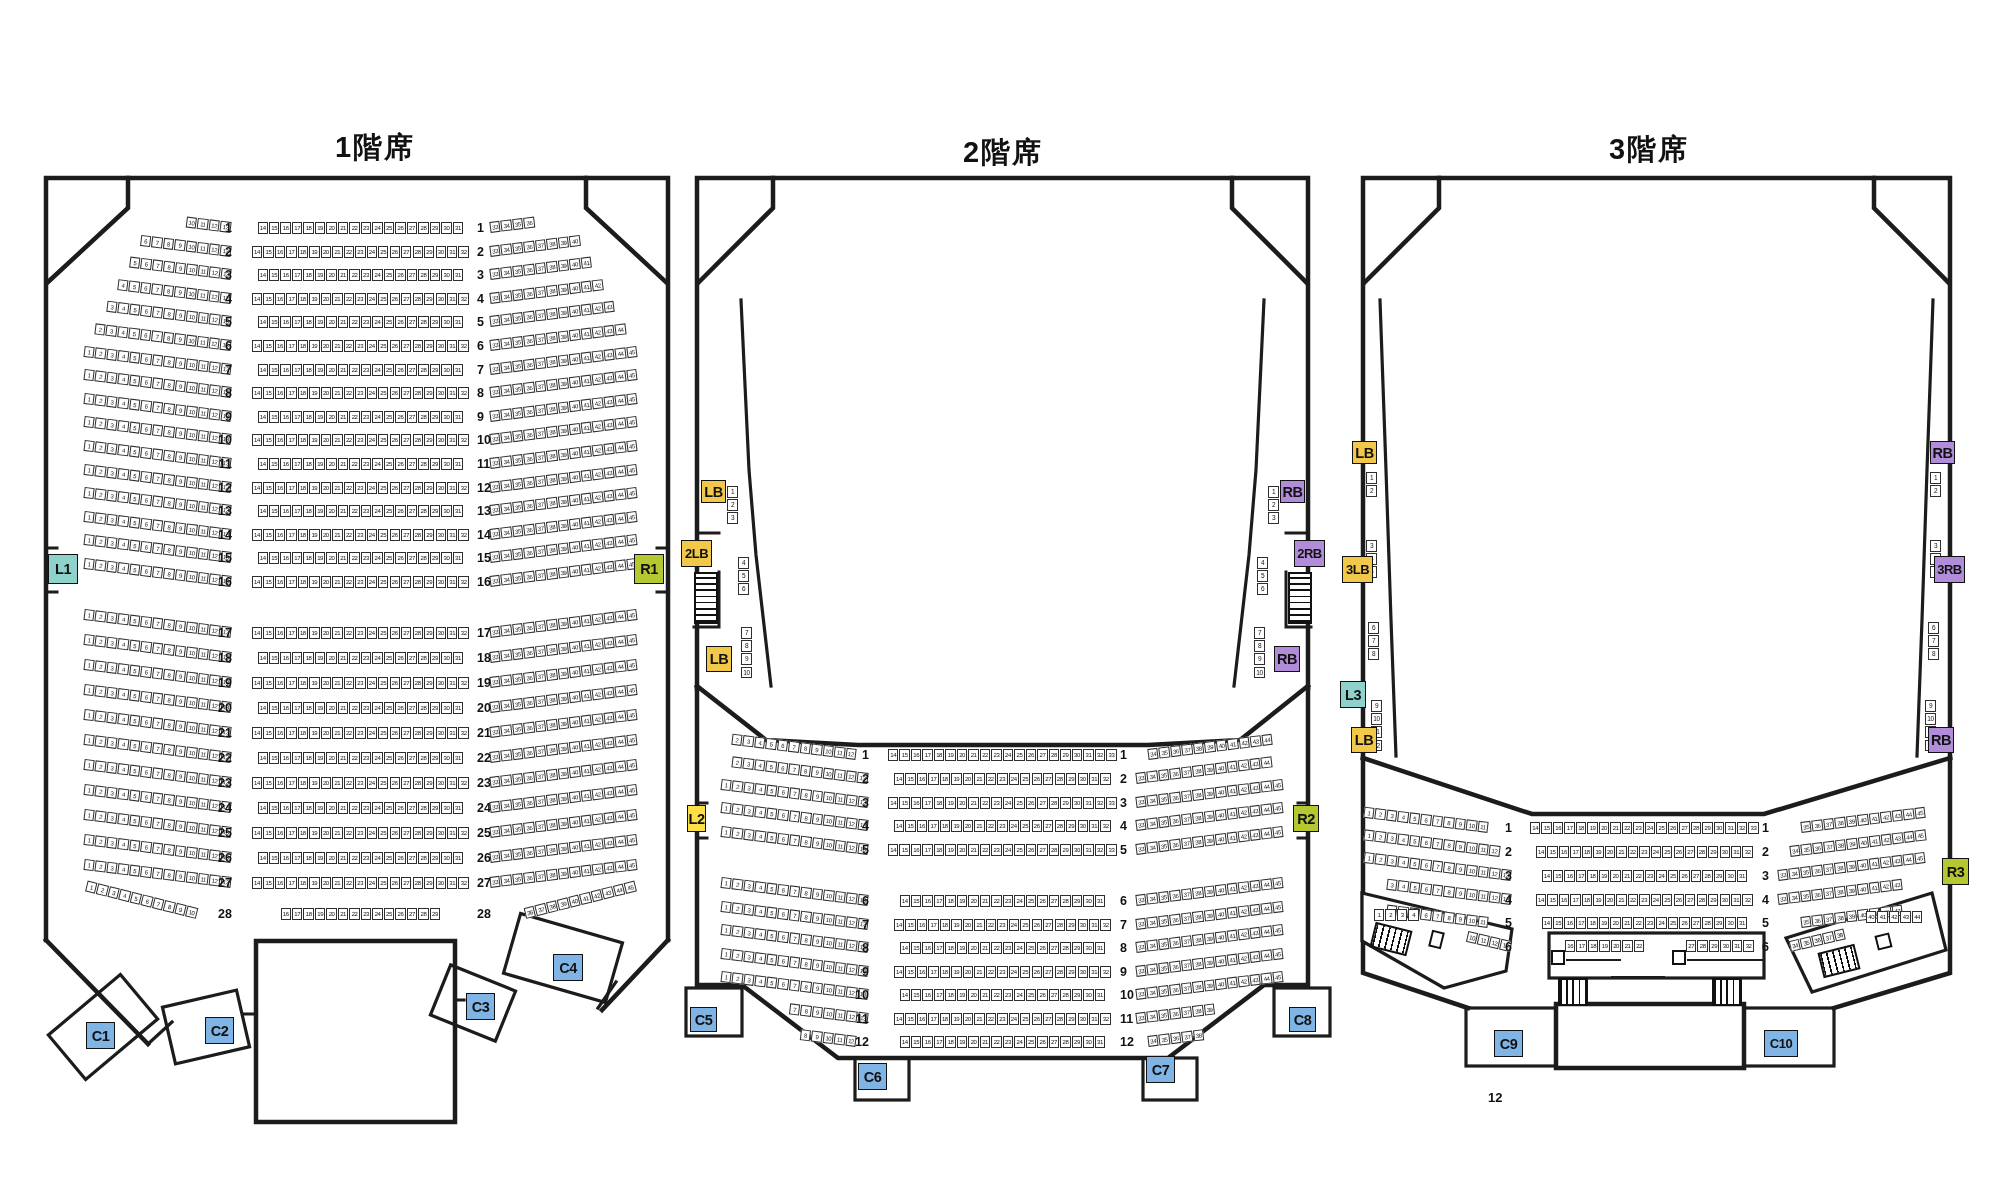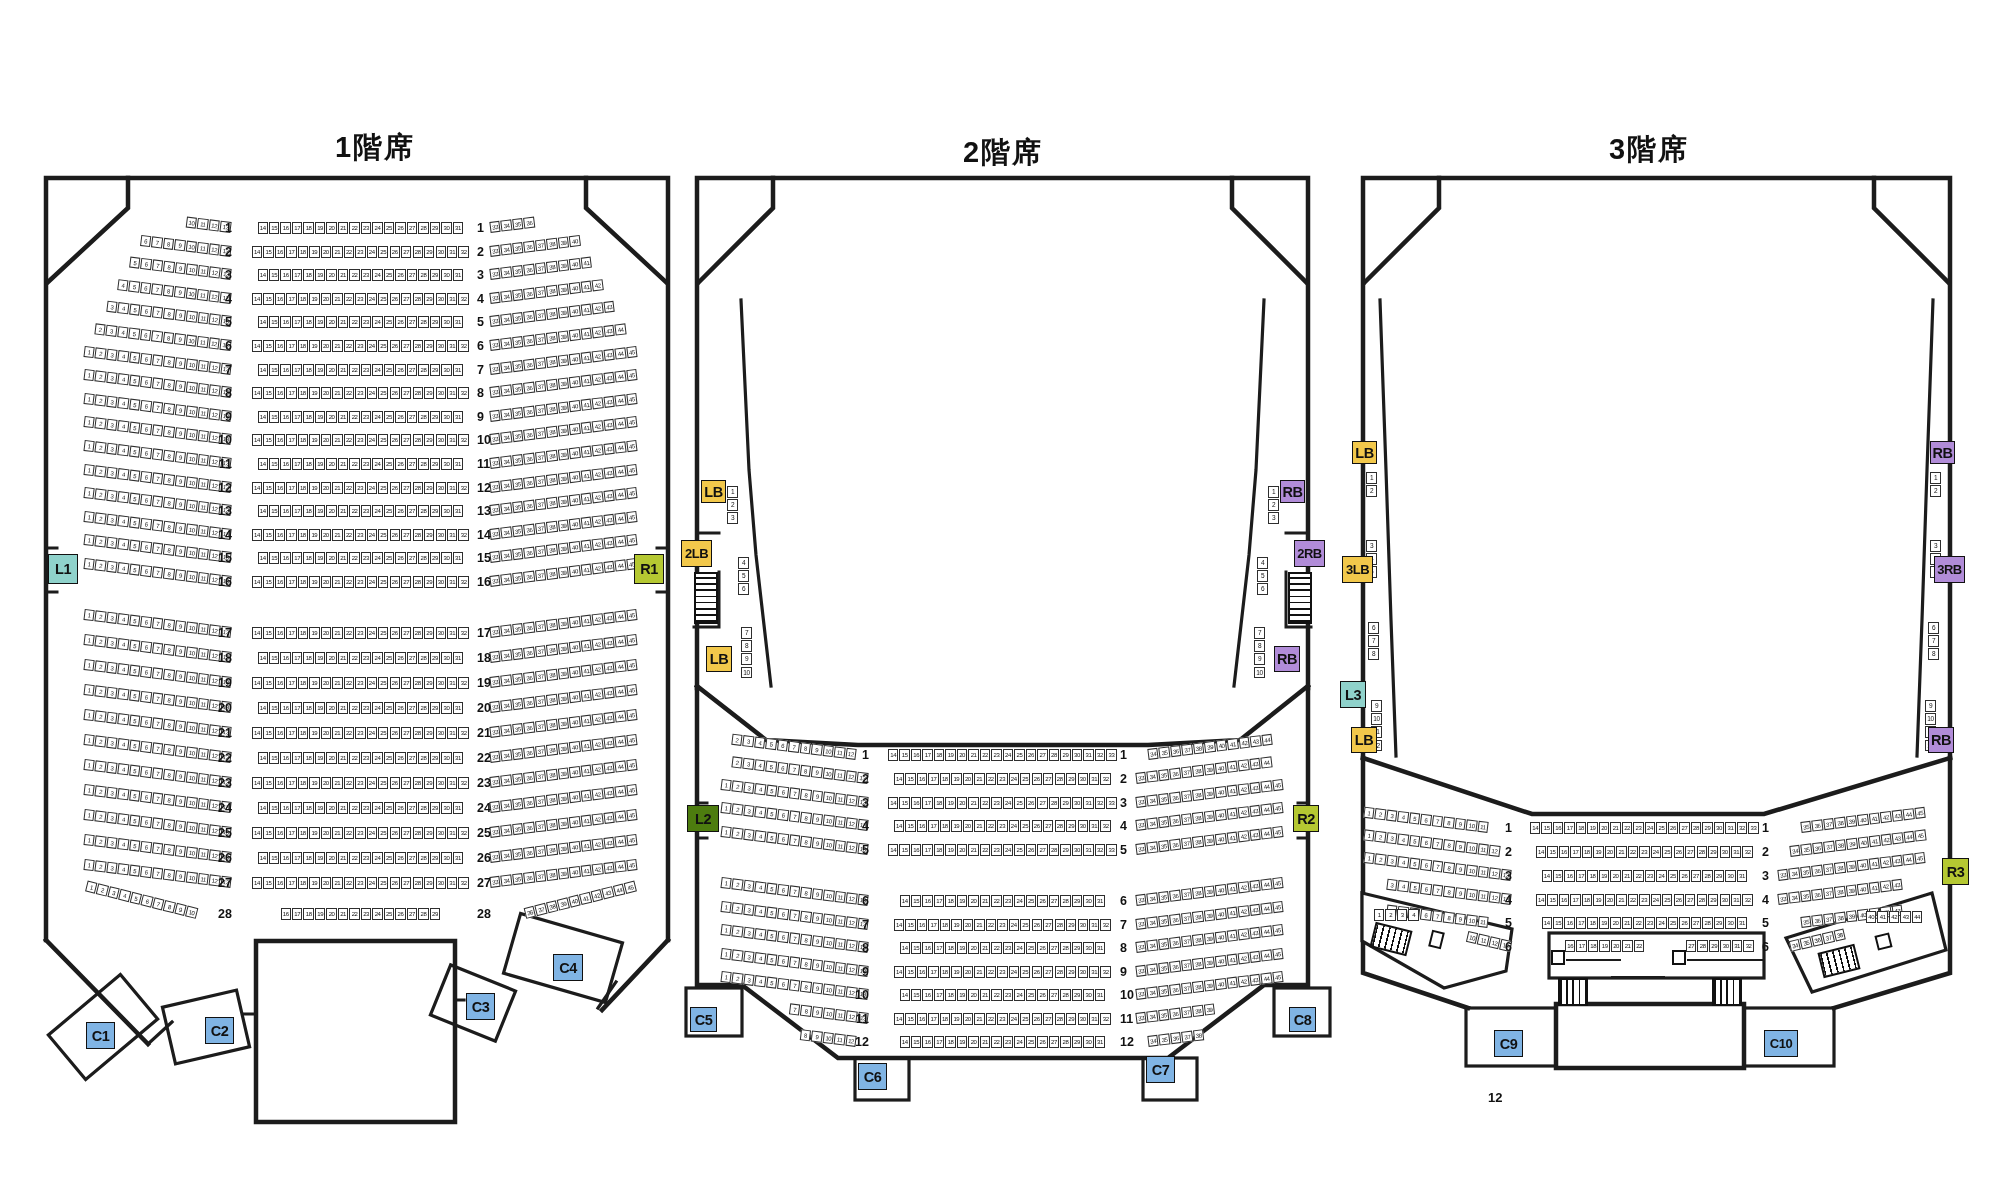--- a/index.html
+++ b/index.html
@@ -2139,21 +2139,21 @@
       <div class="seat">8</div>
       <div class="seat">9</div>
       <div class="seat">10</div>
     </div>
     <div class="wlabel" style="left: 701px; top: 480px; width: 25px; height: 23px; background: rgb(242, 200, 75);">LB</div>
     <div class="wlabel" style="left: 681px; top: 540px; width: 31px; height: 27px; background: rgb(242, 200, 75); font-size: 13px;">2LB</div>
     <div class="wlabel" style="left: 706px; top: 646px; width: 26px; height: 26px; background: rgb(242, 200, 75);">LB</div>
     <div class="wlabel" style="left: 1280px; top: 480px; width: 25px; height: 23px; background: rgb(177, 140, 216);">RB</div>
     <div class="wlabel" style="left: 1294px; top: 540px; width: 31px; height: 27px; background: rgb(177, 140, 216); font-size: 13px;">2RB</div>
     <div class="wlabel" style="left: 1274px; top: 646px; width: 26px; height: 26px; background: rgb(177, 140, 216);">RB</div>
-    <div class="wlabel" style="left: 687px; top: 805px; width: 32px; height: 27px; background: #4d7c0f;">L2</div>
+    <div class="wlabel" style="left: 687px; top: 805px; width: 19px; height: 27px; background: #fde047;">L2</div>
     <div class="wlabel" style="left: 1293px; top: 805px; width: 26px; height: 27px; background: rgb(181, 200, 50);">R2</div>
     <div class="wlabel" style="left: 690px; top: 1007px; width: 27px; height: 25px; background: rgb(128, 180, 228);">C5</div>
     <div class="wlabel" style="left: 858px; top: 1063px; width: 29px; height: 27px; background: rgb(128, 180, 228);">C6</div>
     <div class="wlabel" style="left: 1146px; top: 1056px; width: 29px; height: 27px; background: rgb(128, 180, 228);">C7</div>
     <div class="wlabel" style="left: 1289px; top: 1007px; width: 27px; height: 25px; background: rgb(128, 180, 228);">C8</div>
     <div class="stairs h" style="left: 694px; top: 572px; width: 24px; height: 52px;"></div>
     <div class="stairs h" style="left: 1288px; top: 572px; width: 24px; height: 52px;"></div>
     <div class="srow" style="left: 1362.5px; top: 822.4px; width: 125.4px; transform-origin: 100% 50%; transform: rotate(7deg);">
       <div class="seat">1</div>
       <div class="seat">2</div>

